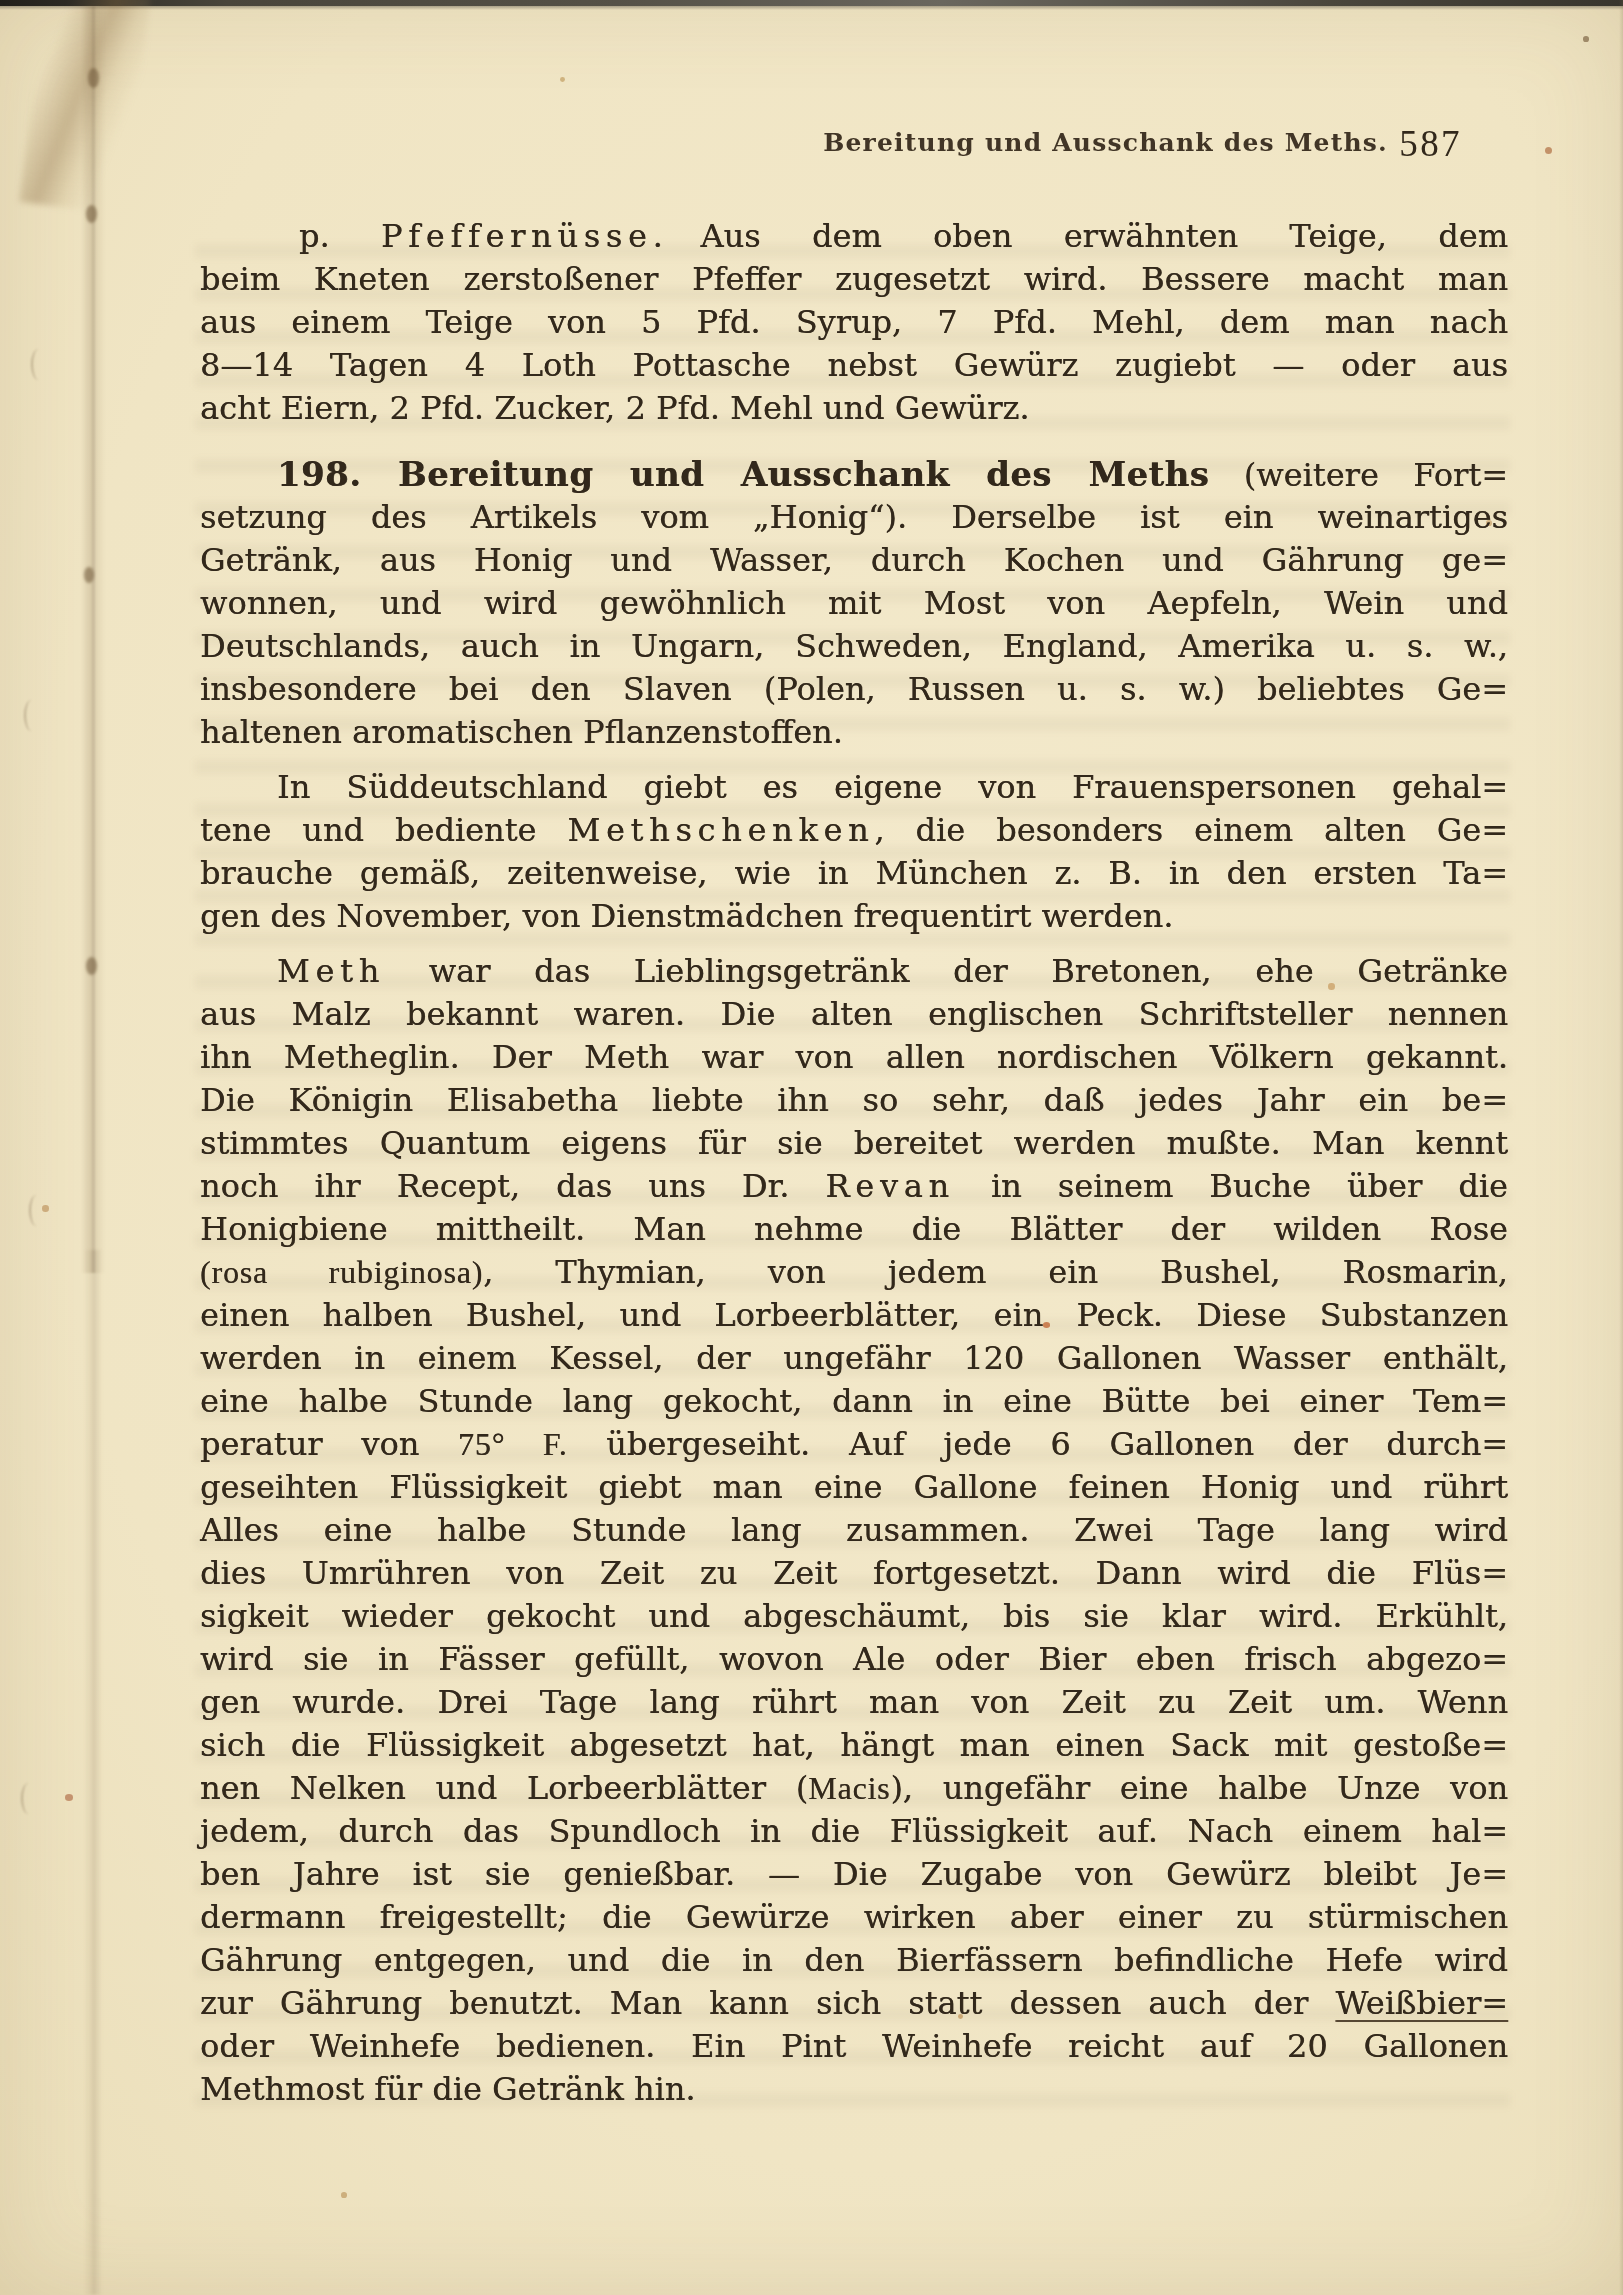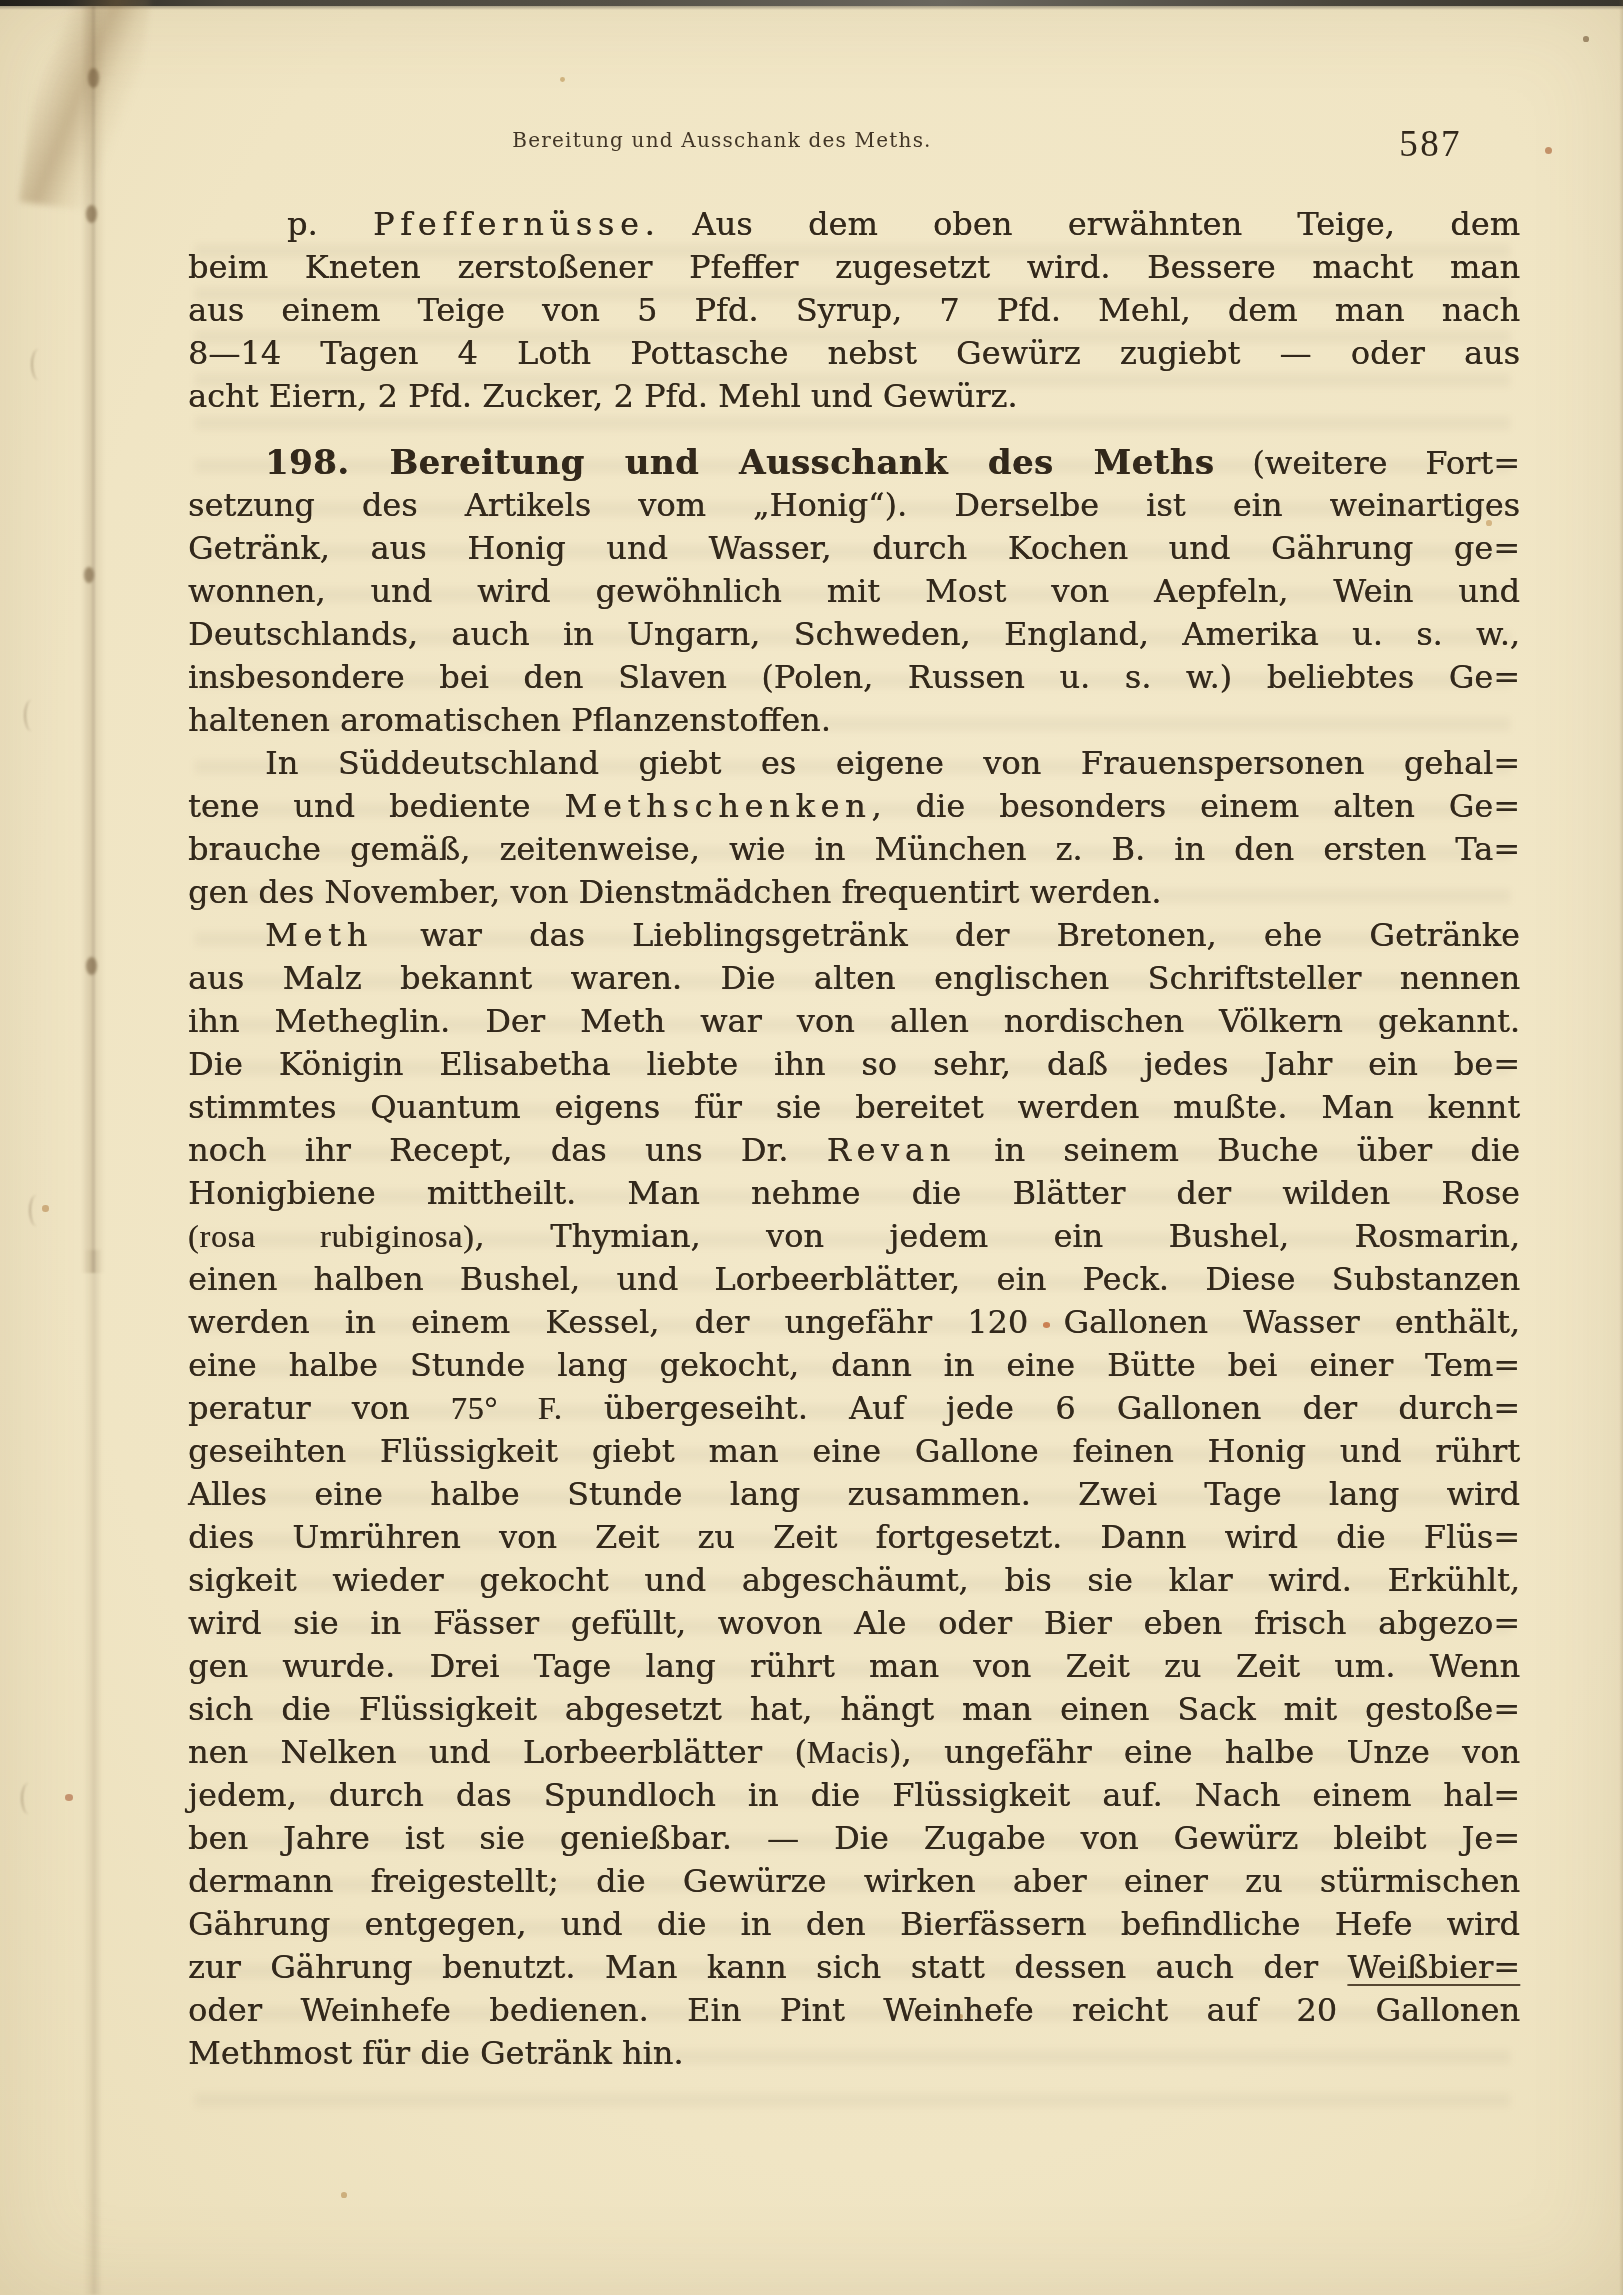--- a/index.html
+++ b/index.html
@@ -31,27 +31,27 @@
   .crease-dot{position:absolute;border-radius:50%;filter:blur(1.6px);background:rgba(108,84,52,0.55);}
   
   .show-through{position:absolute;left:195px;top:244px;width:1315px;height:1868px;
     background:repeating-linear-gradient(180deg,rgba(122,102,72,0.055) 0px,rgba(122,102,72,0.055) 14px,rgba(0,0,0,0) 14px,rgba(0,0,0,0) 43px);
     filter:blur(3.2px);}
   .paper-speck{position:absolute;border-radius:50%;filter:blur(0.4px);}
   .margin-smudge{position:absolute;width:13px;height:31px;border-left:2.4px solid rgba(98,76,50,0.30);
     border-radius:50% / 50%;filter:blur(1px);}
   
   .running-header{position:absolute;left:188px;top:128px;width:1332px;height:52px;}
-  .running-title{position:absolute;left:0;right:0;text-align:center;transform:translateX(-132px);
-    font-size:20px;letter-spacing:1.2px;color:#413526;}
+  .running-title{position:absolute;left:0;right:0;text-align:right;transform:translateX(-132px);
+    font-size:25px;letter-spacing:1.2px;color:#413526;font-weight:bold;}
   .page-number{position:absolute;right:58px;top:-6.5px;font-size:37px;
     font-family:"Liberation Serif",serif;color:#32281b;letter-spacing:2.4px;}
   
   .text-block{position:absolute;left:188px;top:203px;width:1332px;}
-  .para{margin:0;}
+  .para{margin:12px;}
   .para.section-gap{margin-top:23px;}
   .line{height:43px;line-height:43px;font-size:32px;
     text-align:justify;text-align-last:justify;text-justify:inter-word;
     color:#32281b;text-shadow:0.3px 0 0 rgba(50,40,27,0.8);white-space:normal;}
   .line.last{text-align-last:left;}
   .seg-sp{letter-spacing:5.7px;}
   .seg-b{font-weight:bold;font-size:34px;letter-spacing:0.4px;}
   .seg-ant{font-family:"Liberation Serif",serif;letter-spacing:0.8px;}
   .seg-u{text-decoration:underline;text-decoration-color:rgba(85,65,42,0.5);
     text-decoration-thickness:1.6px;text-underline-offset:5.7px;}

